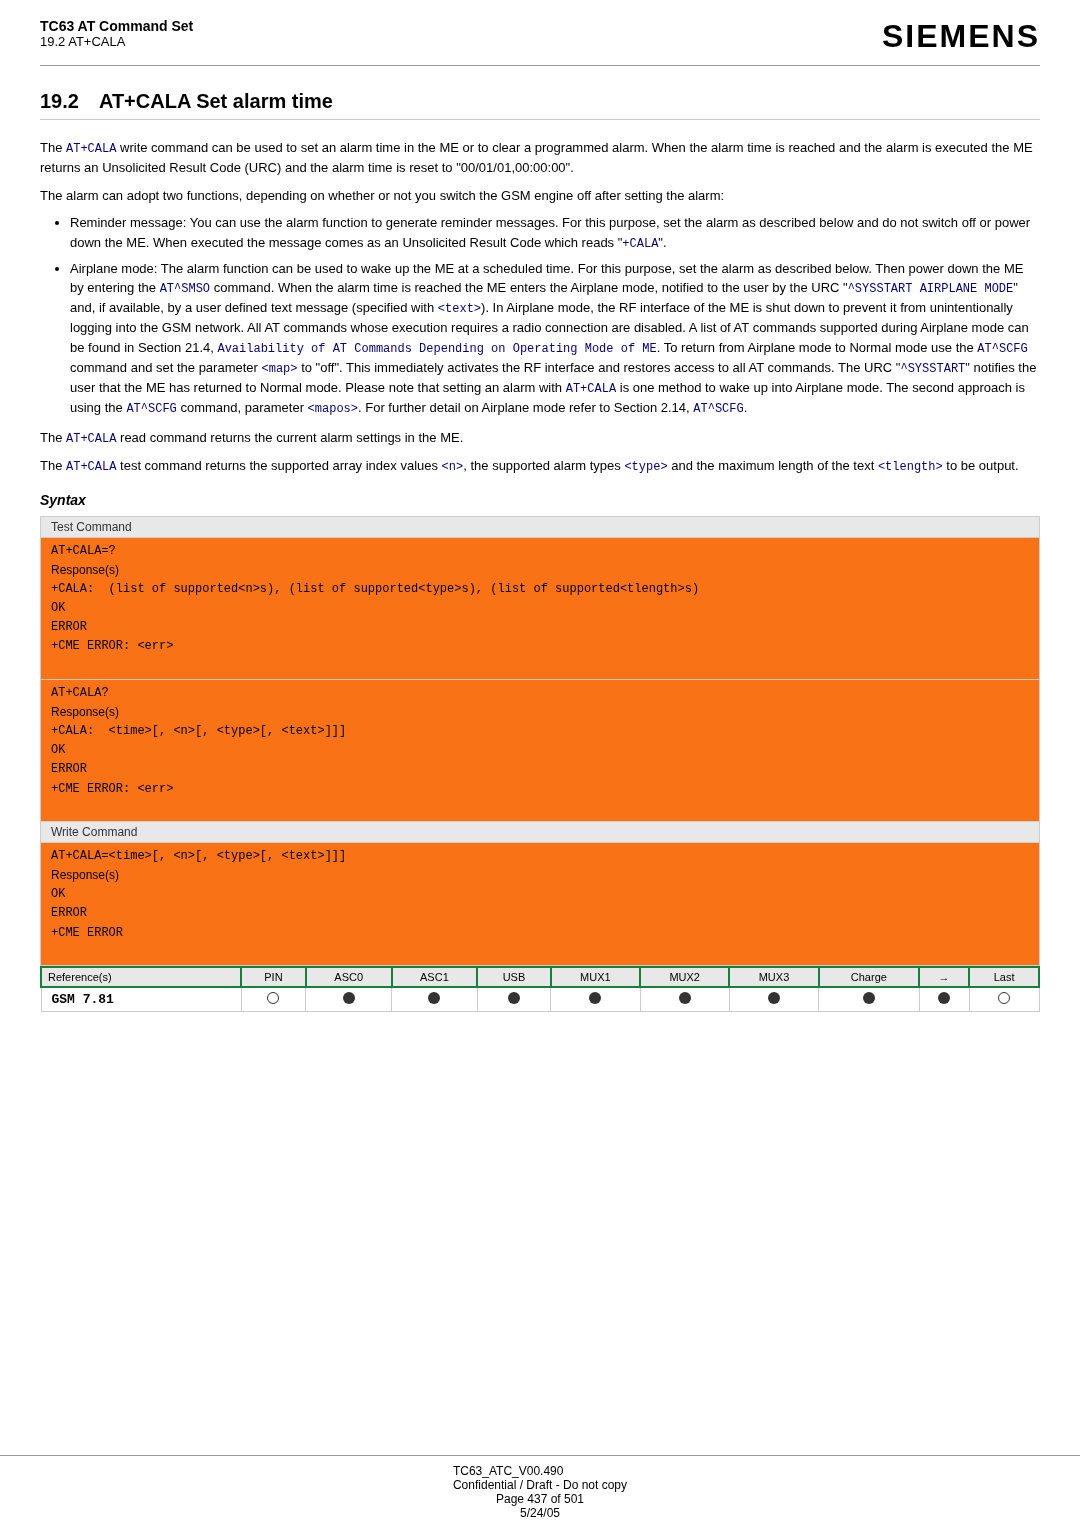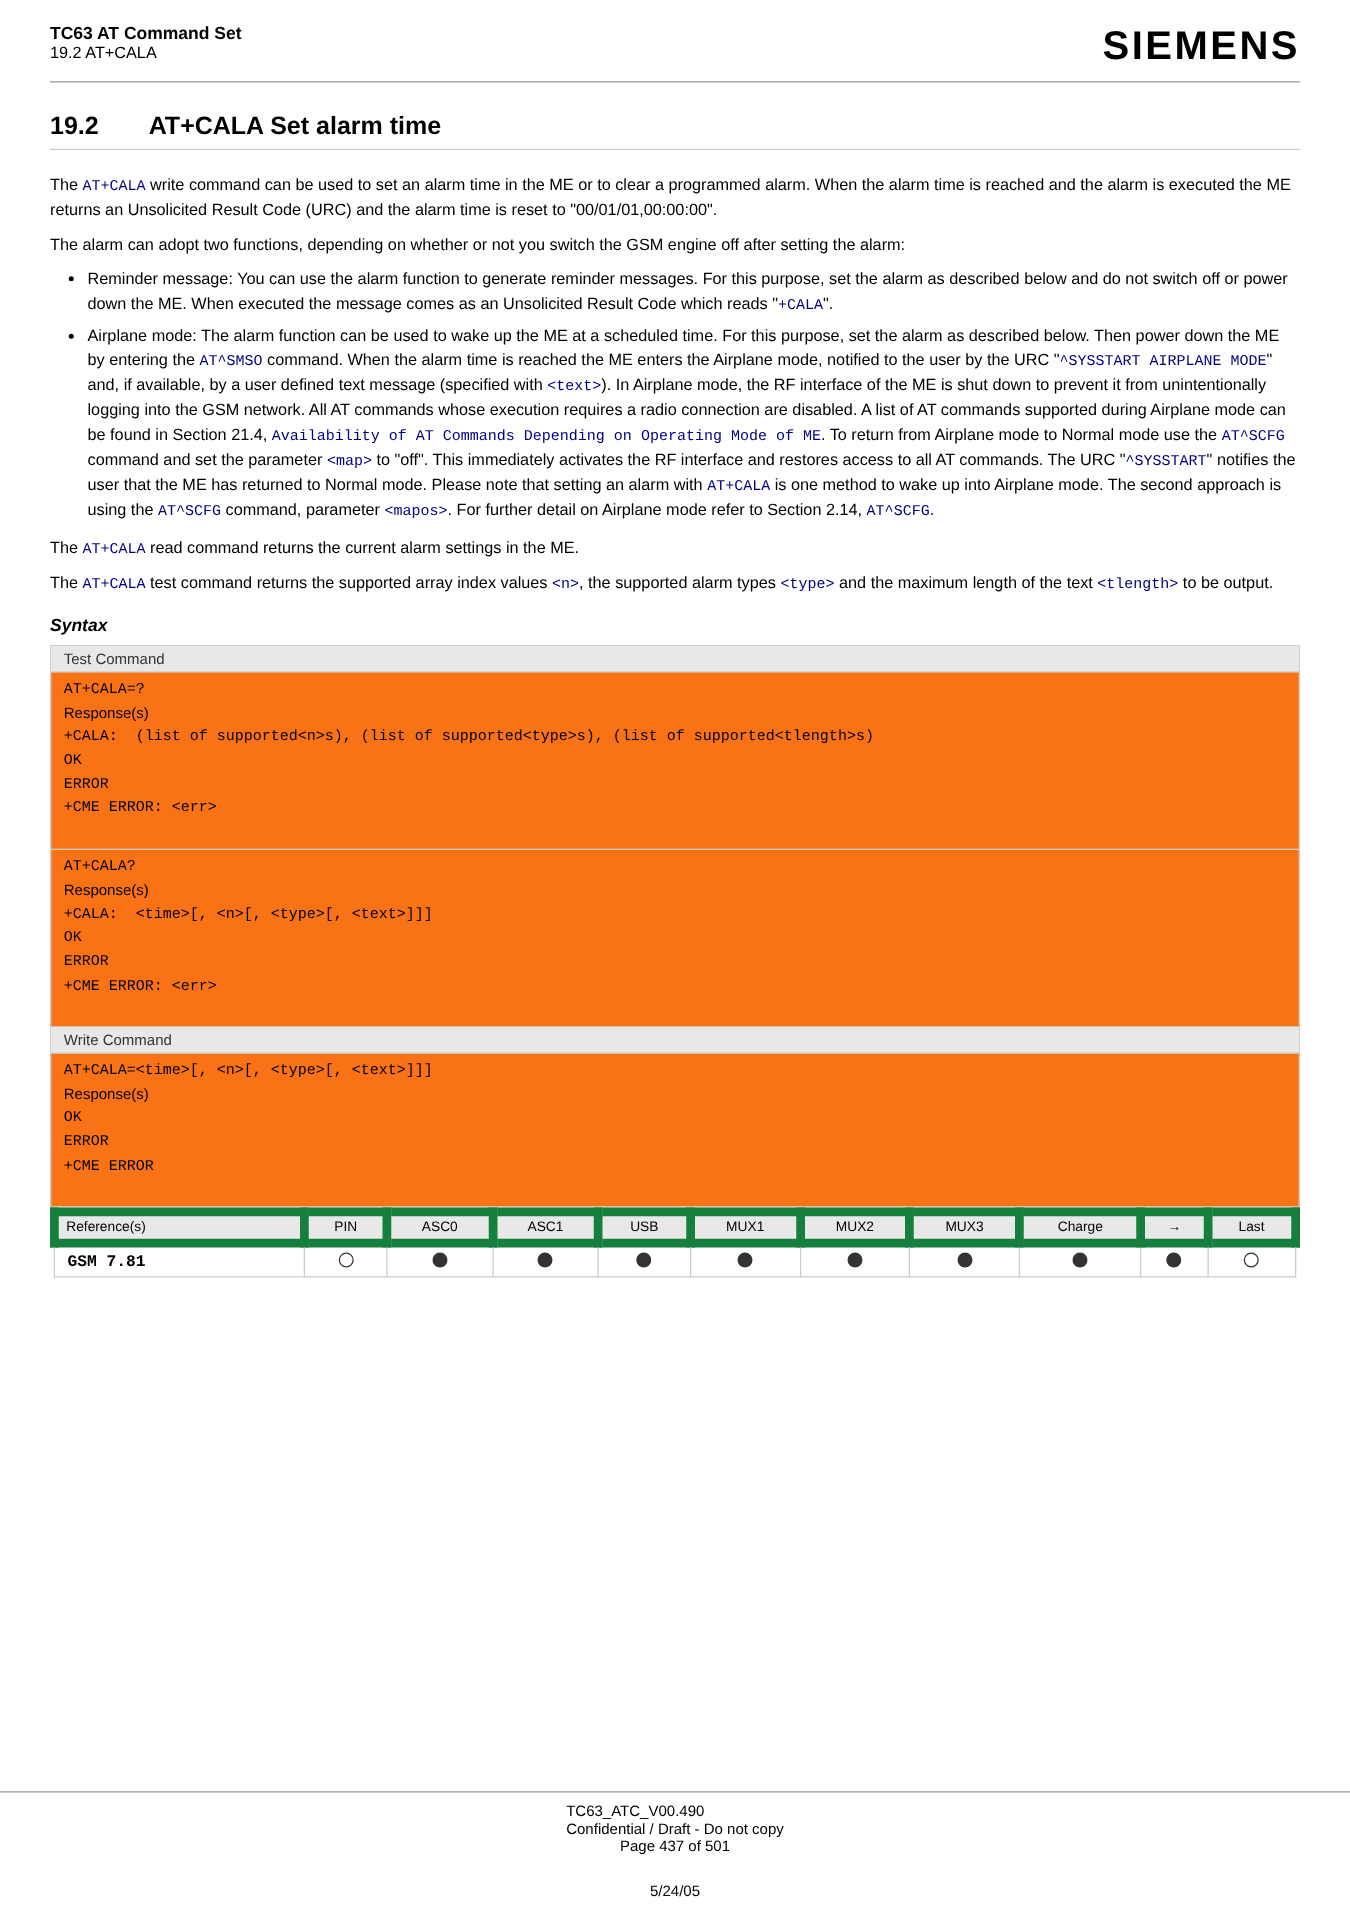--- a/index.html
+++ b/index.html
@@ -60,21 +60,21 @@
     
     .section-heading {
       font-size: 20px;
       font-weight: bold;
       color: #000;
       margin-bottom: 18px;
       border-bottom: 1px solid #ccc;
       padding-bottom: 6px;
     }
     .section-number {
-      margin-right: 40px;
+      margin-right: 20px;
     }
 
     
     .body-text {
       font-size: 13px;
       line-height: 1.5;
       margin-bottom: 8px;
     }
     .body-text + .body-text {
       margin-top: 0;
@@ -144,21 +144,21 @@
     
     .ref-table {
       width: 100%;
       border-collapse: collapse;
       border: 1px solid #ccc;
       margin-top: 0;
       font-size: 12px;
     }
     .ref-table th {
       background: #e8e8e8;
-      border: 7px solid #15803d;
+      border: 2px solid #15803d;
       padding: 3px 6px;
       text-align: center;
       font-weight: normal;
       font-size: 11px;
       white-space: nowrap;
     }
     .ref-table th.left-th {
       text-align: left;
       width: 200px;
     }
@@ -206,21 +206,20 @@
       flex-direction: column;
     }
     .footer-left {
       display: flex;
       flex-direction: column;
     }
     .footer-center {
       text-align: center;
     }
     .footer-right {
-      margin-top: 22px;
     }
   </style>
 </head>
 <body>
 
 <div class="page-wrapper">
 
   <div class="header">
     <div class="header-left">
       <span class="header-title">TC63 AT Command Set</span>

